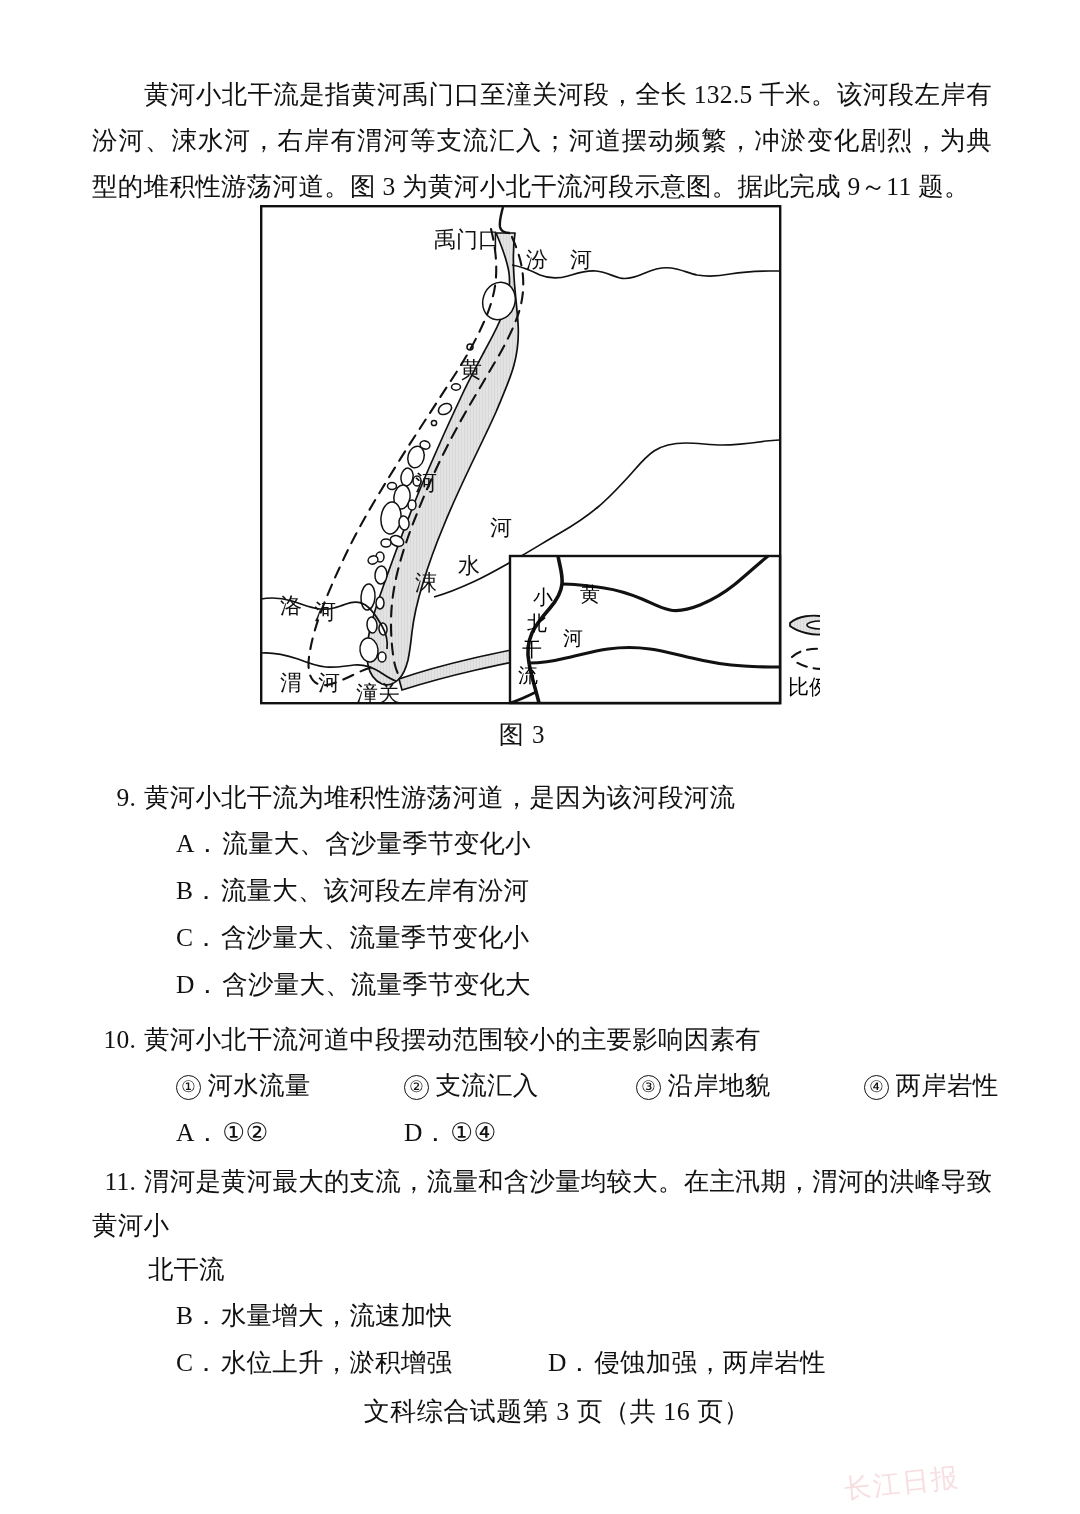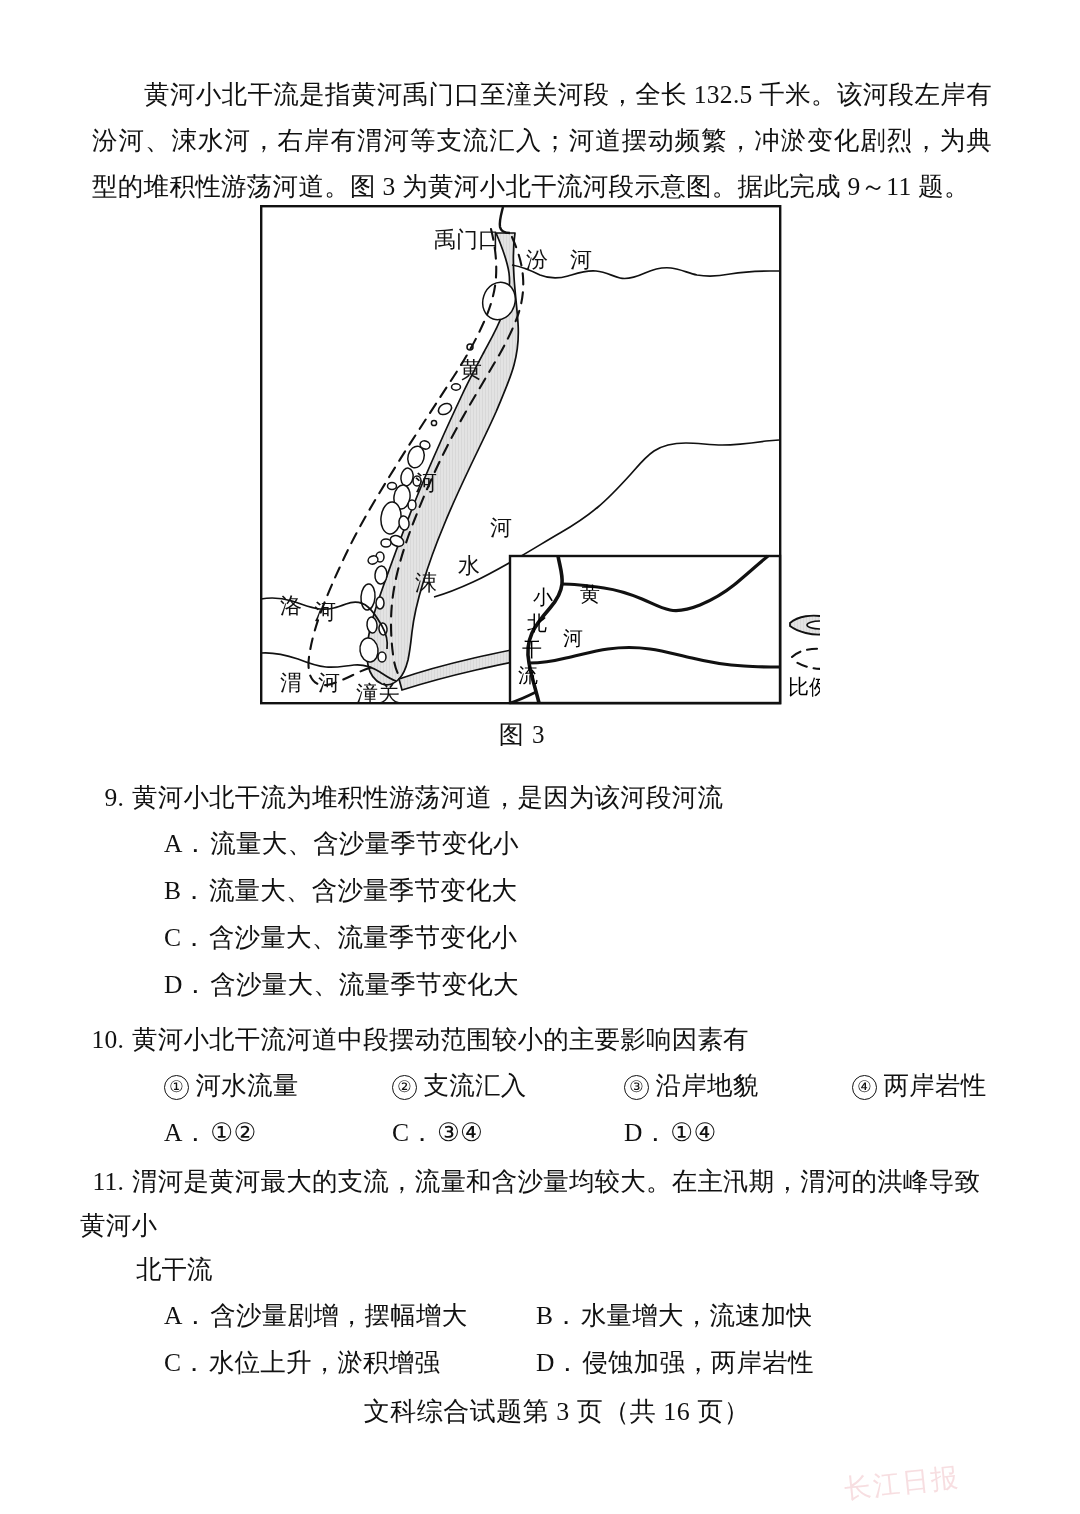--- a/index.html
+++ b/index.html
@@ -55,21 +55,21 @@
     text-align: center;
     font-size: 25px;
     letter-spacing: 1px;
   }
   .fig-caption .cap-inner {
     display: inline-block;
     margin-left: -60px;
   }
 
   
-  .qblock { position: absolute; width: 920px; left: 80px; }
+  .qblock { position: absolute; width: 920px; left: 92px; }
 
   .qstem {
     font-size: 25.5px;
     line-height: 44px;
     letter-spacing: 0.2px;
   }
   .qnum {
     display: inline-block;
     width: 44px;
     text-align: right;
@@ -310,45 +310,43 @@
         <path d="M600,498 L600,508 M600,505 L672,505 M672,498 L672,508" stroke="#111" stroke-width="2" fill="none"></path>
       </g>
     </svg>
   </div>
 
   <div class="fig-caption"><span class="cap-inner">图 3</span></div>
 
   <div class="qblock" style="top:776px;">
     <div class="qstem"><span class="qnum">9.</span><span class="stem-text">黄河小北干流为堆积性游荡河道，是因为该河段河流</span></div>
     <div class="opt-line"><span class="opt-label">A．</span><span>流量大、含沙量季节变化小</span></div>
-    <div class="opt-line"><span class="opt-label">B．</span><span>流量大、含沙量季节变化大</span></div>
+    <div class="opt-line"><span class="opt-label">B．</span><span>流量大、该河段左岸有汾河</span></div>
     <div class="opt-line"><span class="opt-label">C．</span><span>含沙量大、流量季节变化小</span></div>
     <div class="opt-line"><span class="opt-label">D．</span><span>含沙量大、流量季节变化大</span></div>
   </div>
 
   <div class="qblock" style="top:1018px;">
     <div class="qstem"><span class="qnum">10.</span><span class="stem-text">黄河小北干流河道中段摆动范围较小的主要影响因素有</span></div>
     <div class="opt-row q10-items">
       <div><span class="circ">①</span>&nbsp;<span>河水流量</span></div>
       <div><span class="circ">②</span>&nbsp;<span>支流汇入</span></div>
       <div><span class="circ">③</span>&nbsp;<span>沿岸地貌</span></div>
       <div><span class="circ">④</span>&nbsp;<span>两岸岩性</span></div>
     </div>
     <div class="opt-row q10-abcd">
       <div><span class="opt-label">A．</span><span>①②</span></div>
-      <div><span class="opt-label">C．</span><span>③④</span></div>
       <div><span class="opt-label">D．</span><span>①④</span></div>
     </div>
   </div>
 
   <div class="qblock" style="top:1160px;">
     <div class="qstem"><span class="qnum">11.</span><span class="stem-text">渭河是黄河最大的支流，流量和含沙量均较大。在主汛期，渭河的洪峰导致黄河小</span></div>
     <div class="cont-line">北干流</div>
     <div class="opt-row q11-pair">
-      <div><span class="opt-label">A．</span><span>含沙量剧增，摆幅增大</span></div>
       <div><span class="opt-label">B．</span><span>水量增大，流速加快</span></div>
     </div>
     <div class="opt-row q11-pair">
       <div><span class="opt-label">C．</span><span>水位上升，淤积增强</span></div>
       <div><span class="opt-label">D．</span><span>侵蚀加强，两岸岩性</span></div>
     </div>
   </div>
 
   <div class="footer">文科综合试题第 3 页（共 16 页）</div>
 

